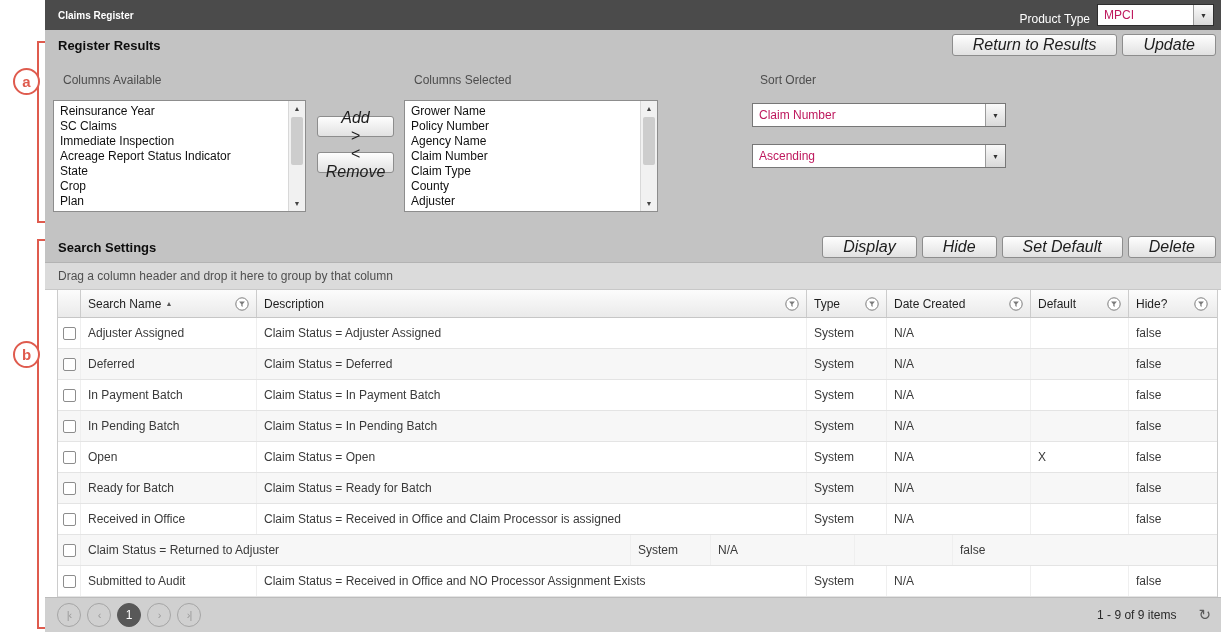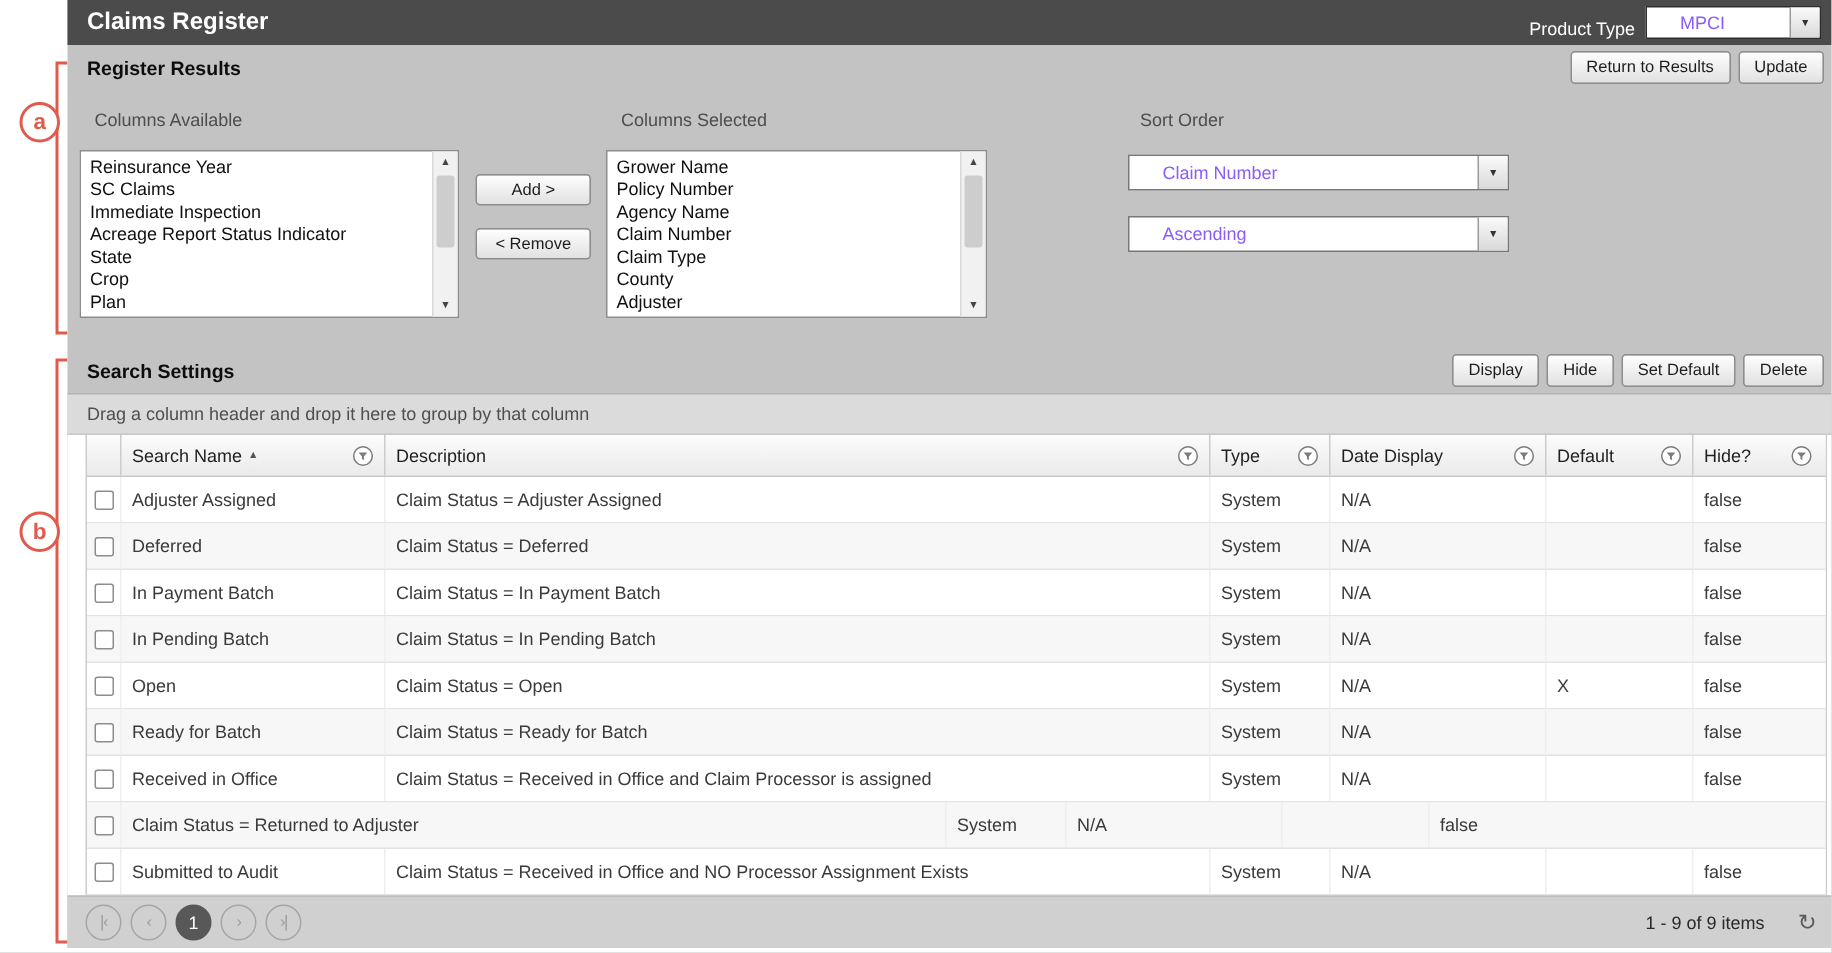--- a/index.html
+++ b/index.html
@@ -10,34 +10,34 @@
   .annot-layer { position:absolute; left:0; top:0; width:45px; height:635px; z-index:5; }
   .annot-circle { position:absolute; width:27px; height:27px; border:2px solid #df5b4e; border-radius:50%;
                   background:#fff; color:#df5b4e; font-weight:bold; font-size:15px;
                   display:flex; align-items:center; justify-content:center; z-index:6; }
 
   
   .app { position:absolute; left:45px; top:0; width:1176px; height:632px; background:#c3c3c3; }
 
   
   .topbar { height:30px; background:#4b4b4b; display:flex; align-items:center; padding:0 7px 0 13px; }
-  .topbar-title { color:#fff; font-weight:bold; font-size:16px; }
+  .topbar-title { color:#fff; font-weight:bold; font-size:10px; }
   .topbar-right { margin-left:auto; display:flex; align-items:flex-end; gap:7px; color:#fff; }
   .dd { background:#fff; border:1px solid #777; height:22px; display:flex; align-items:stretch; }
   .product-dd { width:117px; border-color:#2e2e2e; }
-  .dd-value { flex:1; display:flex; align-items:center; padding:0 22px; color:#8b5cf6; white-space:nowrap; overflow:hidden; }
+  .dd-value { flex:1; display:flex; align-items:center; padding:0 6px; color:#be185d; white-space:nowrap; overflow:hidden; }
   .dd-btn { width:20px; background:linear-gradient(#fafafa,#d9d9d9); border-left:1px solid #9b9b9b;
             display:flex; align-items:center; justify-content:center; color:#333; font-size:7px; }
 
   
   .section-header { height:30px; display:flex; align-items:center; padding:0 5px 0 13px; }
   .section-title { font-weight:bold; font-size:13px; color:#0d0d0d; }
   .hdr-btns { margin-left:auto; display:flex; gap:5px; }
   .btn { background:linear-gradient(#fefefe,#e1e1e1); border:1px solid #8d8d8d; border-radius:3px;
-         padding:0 10px; height:22px; font-size:11px; color:#1d1d1d; font-family:inherit; display:flex; align-items:center; }
+         padding:0 20px; height:22px; font-size:16px; color:#1d1d1d; font-family:inherit; display:flex; align-items:center;font-style:italic; }
 
   
   .rr-body { position:relative; height:172px; }
   .flabel { position:absolute; top:13px; color:#4d4d4d; }
   .listbox { position:absolute; top:40px; height:112px; background:#fff; border:1px solid #8d8d8d; display:flex; }
   .lb-items { flex:1; padding:3px 0 0 6px; overflow:hidden; }
   .lb-item { line-height:15px; color:#101010; white-space:nowrap; }
   .lb-scroll { width:17px; background:#f1f1f1; border-left:1px solid #d8d8d8; position:relative; }
   .sb-btn { position:absolute; left:0; width:100%; height:15px; display:flex; align-items:center; justify-content:center;
             font-size:7px; color:#444; }
@@ -209,21 +209,21 @@
           <div class="gh c-type">
             <span class="lbl">Type</span>
             <span class="ficon">
               <svg width="14" height="14" viewBox="0 0 14 14">
                   <circle cx="7" cy="7" r="6.2" fill="#fff" stroke="#7c7c7c"></circle>
                   <path d="M4.1 4.6 h5.8 L7.6 7.3 v2.6 L6.3 9 V7.3 Z" fill="#7c7c7c"></path>
                 </svg>
             </span>
           </div>
           <div class="gh c-date">
-            <span class="lbl">Date Display</span>
+            <span class="lbl">Date Created</span>
             <span class="ficon">
               <svg width="14" height="14" viewBox="0 0 14 14">
                   <circle cx="7" cy="7" r="6.2" fill="#fff" stroke="#7c7c7c"></circle>
                   <path d="M4.1 4.6 h5.8 L7.6 7.3 v2.6 L6.3 9 V7.3 Z" fill="#7c7c7c"></path>
                 </svg>
             </span>
           </div>
           <div class="gh c-def">
             <span class="lbl">Default</span>
             <span class="ficon">

